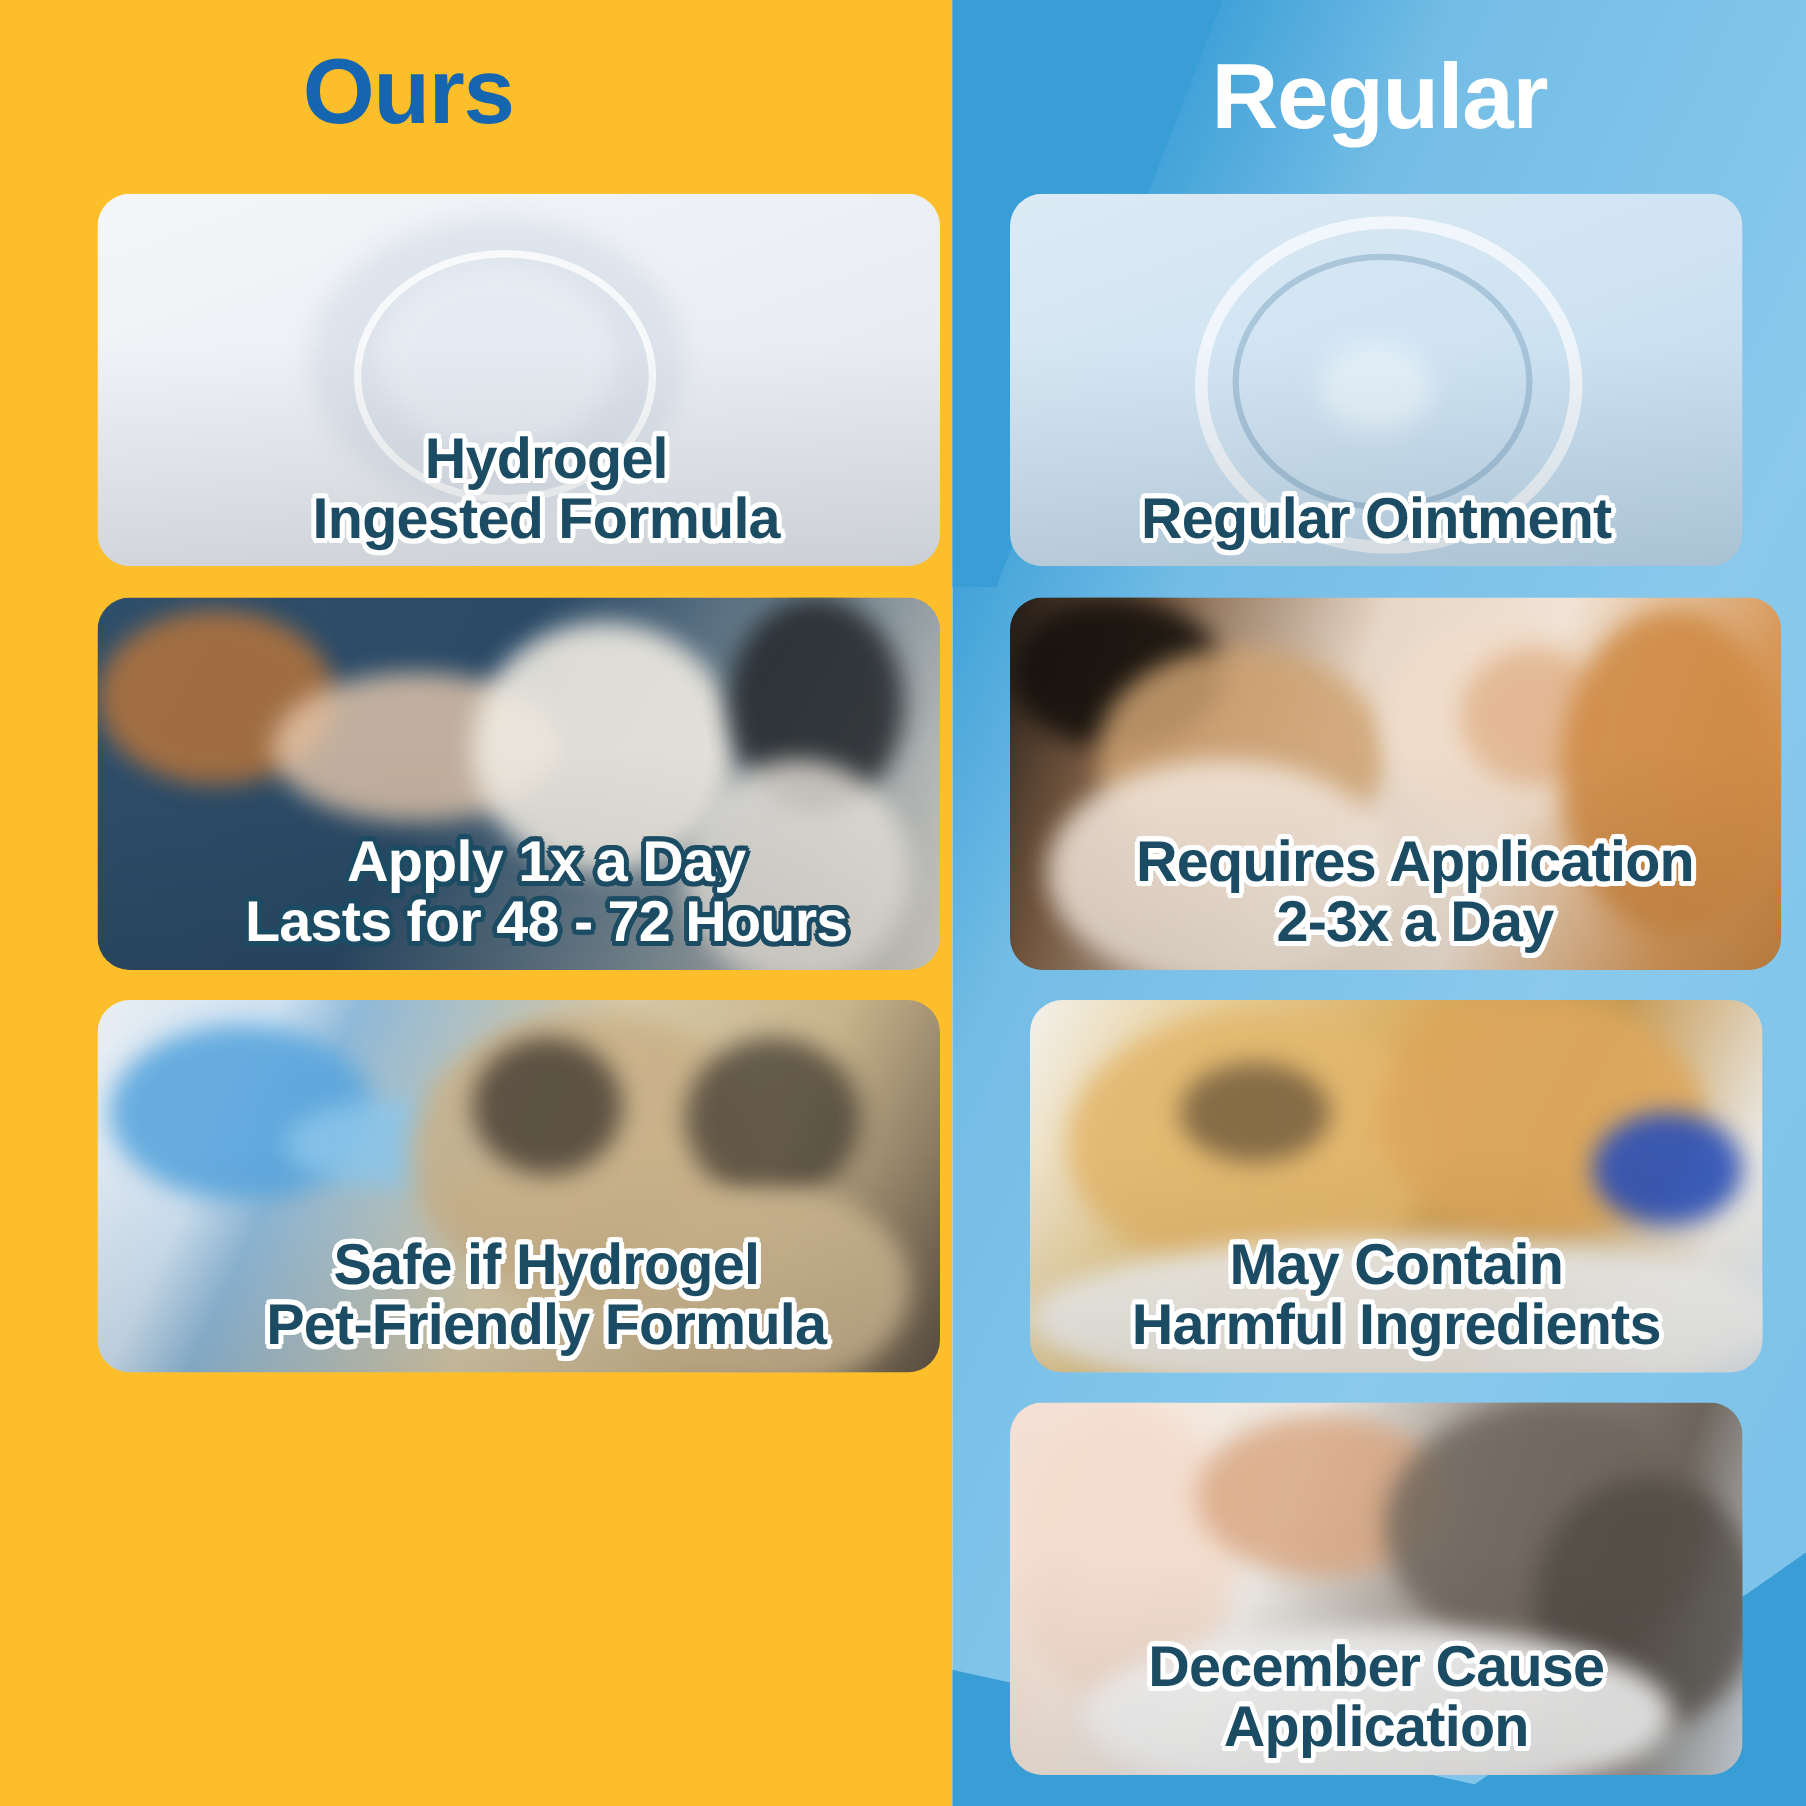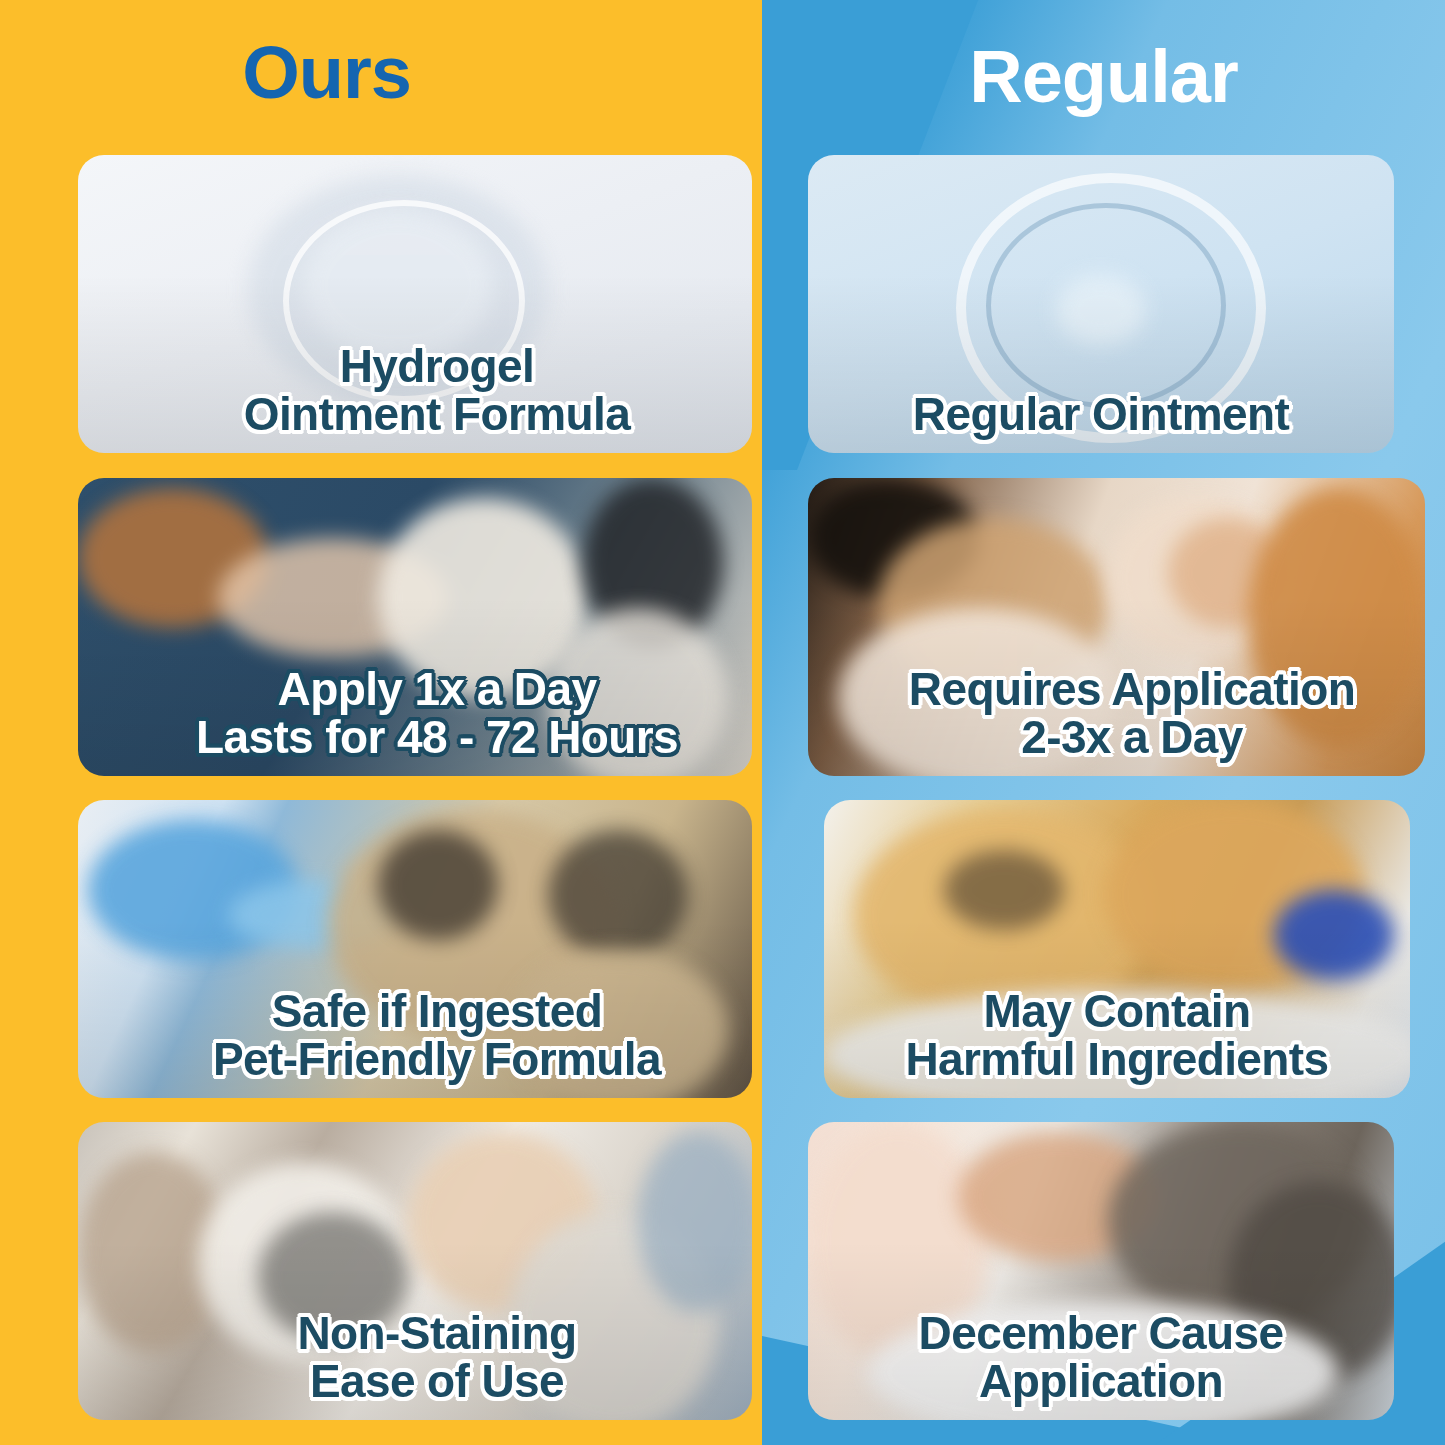--- a/index.html
+++ b/index.html
@@ -141,21 +141,21 @@
 
   <div class="card L L1">
     <div class="card-media bg-gel">
       <div class="blob" style="left:170px;top:20px;width:300px;height:230px;background:#cfd9e4;"></div>
       <div class="blob" style="left:225px;top:55px;width:190px;height:150px;background:#eef3f8;"></div>
       <div class="ring" style="left:205px;top:45px;width:230px;height:190px;border-color:rgba(255,255,255,.75);"></div>
     </div>
     <div class="scrim"></div>
     <div class="card-caption cap-dark">
       <span class="ln">Hydrogel</span>
-      <span class="ln">Ointment Formula</span>
+      <span class="ln">Ingested Formula</span>
     </div>
   </div>
 
   <div class="card L L2">
     <div class="card-media bg-paw">
       <div class="blob" style="left:0px;top:10px;width:190px;height:140px;background:#b6743c;opacity:.85;"></div>
       <div class="blob" style="left:140px;top:60px;width:230px;height:120px;background:#e7c9ad;opacity:.8;"></div>
       <div class="blob" style="left:300px;top:20px;width:210px;height:200px;background:#efeae1;opacity:.9;"></div>
       <div class="blob" style="left:505px;top:0px;width:140px;height:170px;background:#23262a;opacity:.85;"></div>
       <div class="blob" style="left:470px;top:130px;width:180px;height:180px;background:#ece7df;opacity:.8;"></div>
@@ -171,40 +171,25 @@
     <div class="card-media bg-pug">
       <div class="blob" style="left:10px;top:20px;width:210px;height:140px;background:#5aa6dd;opacity:.9;"></div>
       <div class="blob" style="left:150px;top:80px;width:170px;height:70px;background:#8cc6ea;opacity:.85;"></div>
       <div class="blob" style="left:250px;top:10px;width:290px;height:230px;background:#c9b189;opacity:.9;"></div>
       <div class="blob" style="left:300px;top:30px;width:120px;height:110px;background:#3a332b;opacity:.75;"></div>
       <div class="blob" style="left:470px;top:30px;width:140px;height:130px;background:#2e2a25;opacity:.65;"></div>
       <div class="blob" style="left:430px;top:150px;width:220px;height:160px;background:#cbb58f;opacity:.9;"></div>
     </div>
     <div class="scrim"></div>
     <div class="card-caption cap-dark">
-      <span class="ln">Safe if Ingested</span>
+      <span class="ln">Safe if Hydrogel</span>
       <span class="ln">Pet-Friendly Formula</span>
     </div>
   </div>
 
-  <div class="card L L4">
-    <div class="card-media bg-bulldog">
-      <div class="blob" style="left:0px;top:30px;width:150px;height:200px;background:#b8a48f;opacity:.8;"></div>
-      <div class="blob" style="left:120px;top:40px;width:210px;height:200px;background:#f2efe9;opacity:.9;"></div>
-      <div class="blob" style="left:180px;top:90px;width:150px;height:130px;background:#6b6a66;opacity:.7;"></div>
-      <div class="blob" style="left:330px;top:10px;width:190px;height:180px;background:#e8cfb4;opacity:.9;"></div>
-      <div class="blob" style="left:430px;top:90px;width:210px;height:220px;background:#dcd8d1;opacity:.9;"></div>
-      <div class="blob" style="left:560px;top:10px;width:120px;height:180px;background:#9fb2c2;opacity:.8;"></div>
-    </div>
-    <div class="scrim"></div>
-    <div class="card-caption cap-dark">
-      <span class="ln">Non-Staining</span>
-      <span class="ln">Ease of Use</span>
-    </div>
-  </div>
 
   <div class="card R R1">
     <div class="card-media bg-dish">
       <div class="ring" style="left:148px;top:18px;width:290px;height:250px;border:10px solid rgba(255,255,255,.65);"></div>
       <div class="ring" style="left:178px;top:48px;width:230px;height:195px;border:5px solid rgba(120,160,190,.45);"></div>
       <div class="blob" style="left:248px;top:120px;width:90px;height:70px;background:#e8f3fa;opacity:.8;"></div>
     </div>
     <div class="scrim"></div>
     <div class="card-caption cap-dark">
       <span class="ln">Regular Ointment</span>

